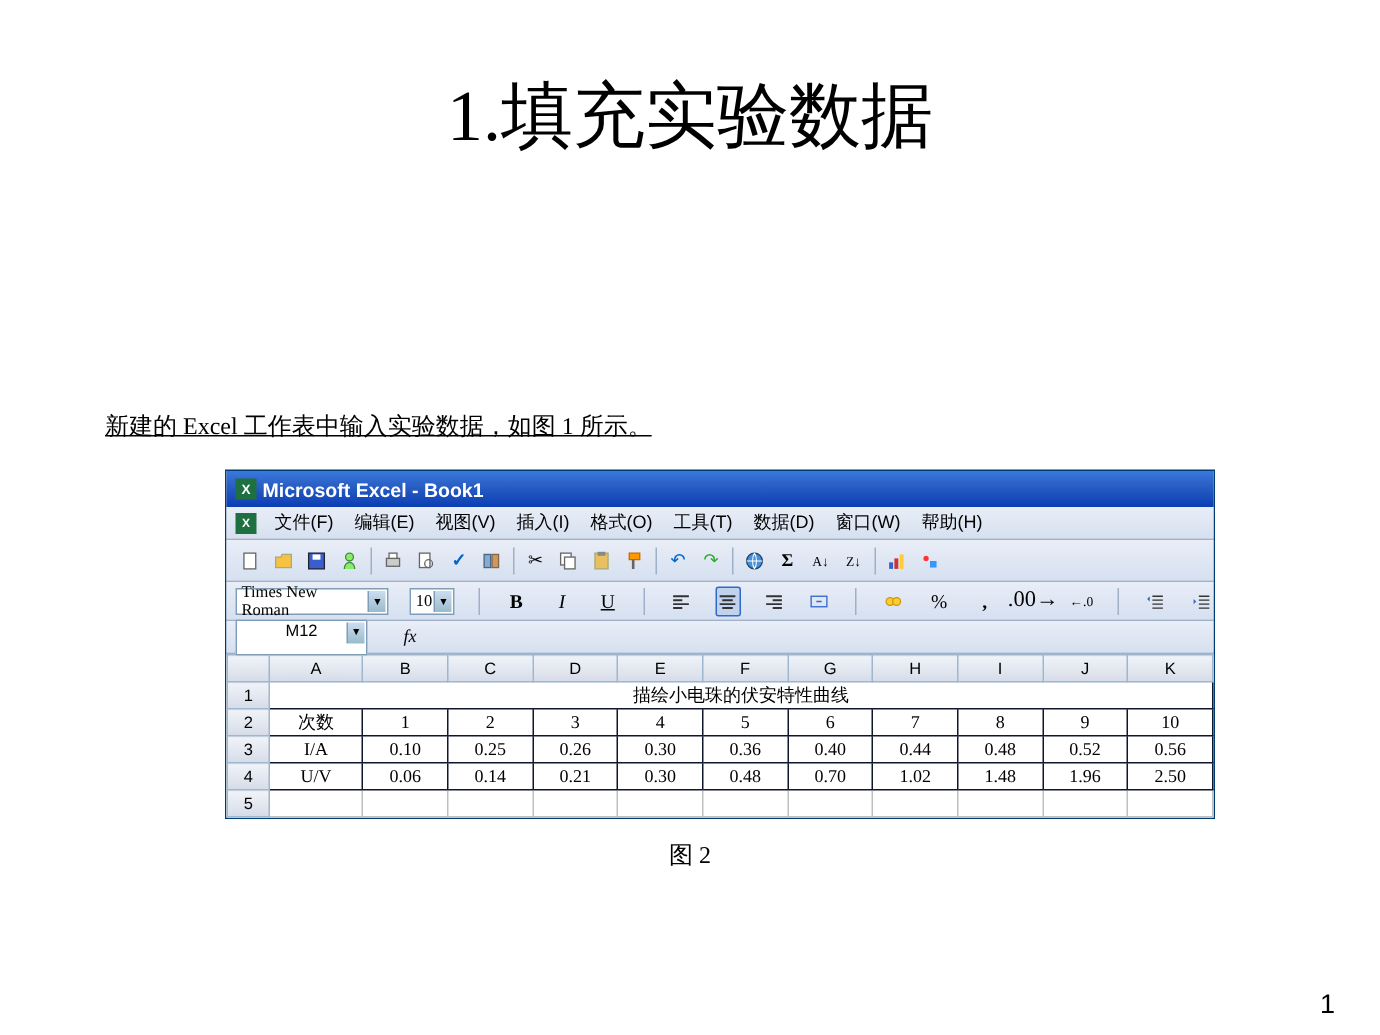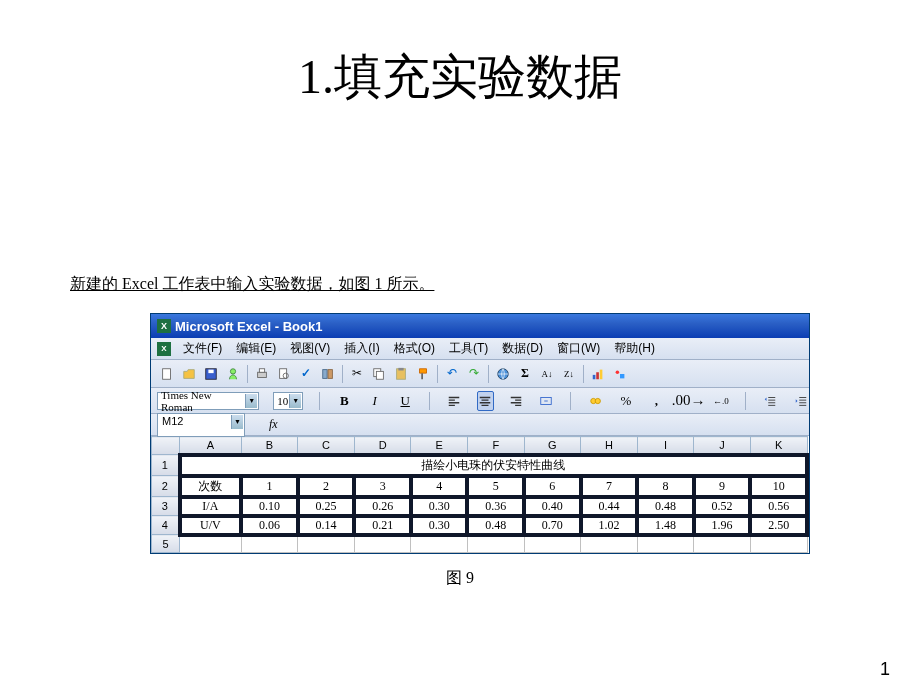--- a/index.html
+++ b/index.html
@@ -172,21 +172,21 @@
     }
     .name-box {
       background: #fff;
       border: 1px solid #7f9db9;
       width: 88px;
       height: 24px;
       font-size: 11px;
       font-family: sans-serif;
       padding: 1px 4px;
       position: relative;
-      text-align: left;
+      text-align: center;
     }
     .fx-label {
       margin-left: 24px;
       font-style: italic;
       font-size: 12px;
       font-family: serif;
     }
     .sheet-area {
       background: #fff;
     }
@@ -210,21 +210,21 @@
     }
     .sheet-table td {
       border: 1px solid #c0c0c0;
       height: 18px;
       padding: 0 4px;
       text-align: center;
       font-family: "Times New Roman", "SimSun", serif;
       font-size: 12px;
     }
     .sheet-table .data-border td {
-      border: 4px solid #0f172a;
+      border: 1px solid #0f172a;
     }
     .merged-title {
       font-family: "SimSun", serif;
       font-size: 12px;
     }
     .fig-caption {
       text-align: center;
       font-family: "SimSun", serif;
       font-size: 16px;
       margin-top: 14px;
@@ -503,16 +503,16 @@
           <td></td>
           <td></td>
           <td></td>
           <td></td>
         </tr>
       </tbody>
         </table>
     </div>
   </div>
 
-  <div class="fig-caption">图 9</div>
+  <div class="fig-caption">图 2</div>
 </div>
 
 <div class="page-num">1</div>
 
 </body></html>

